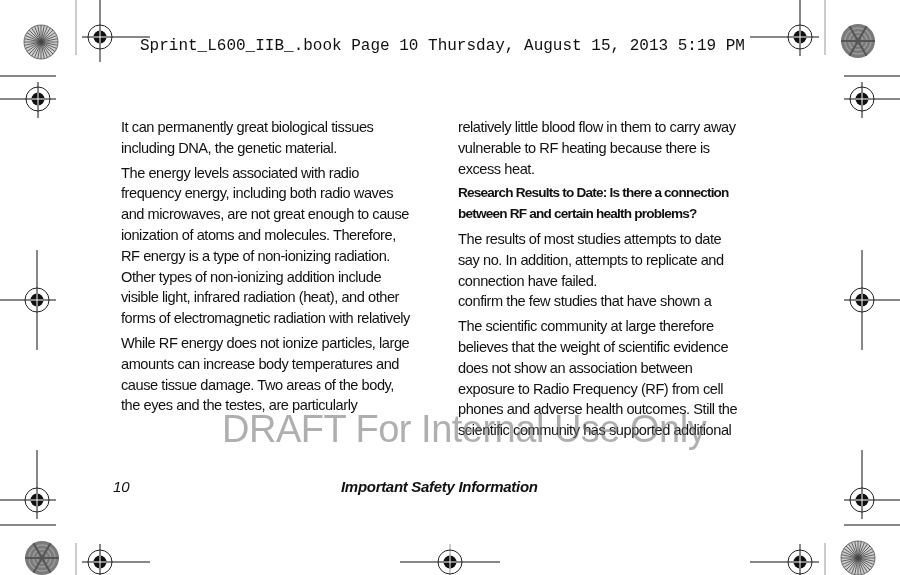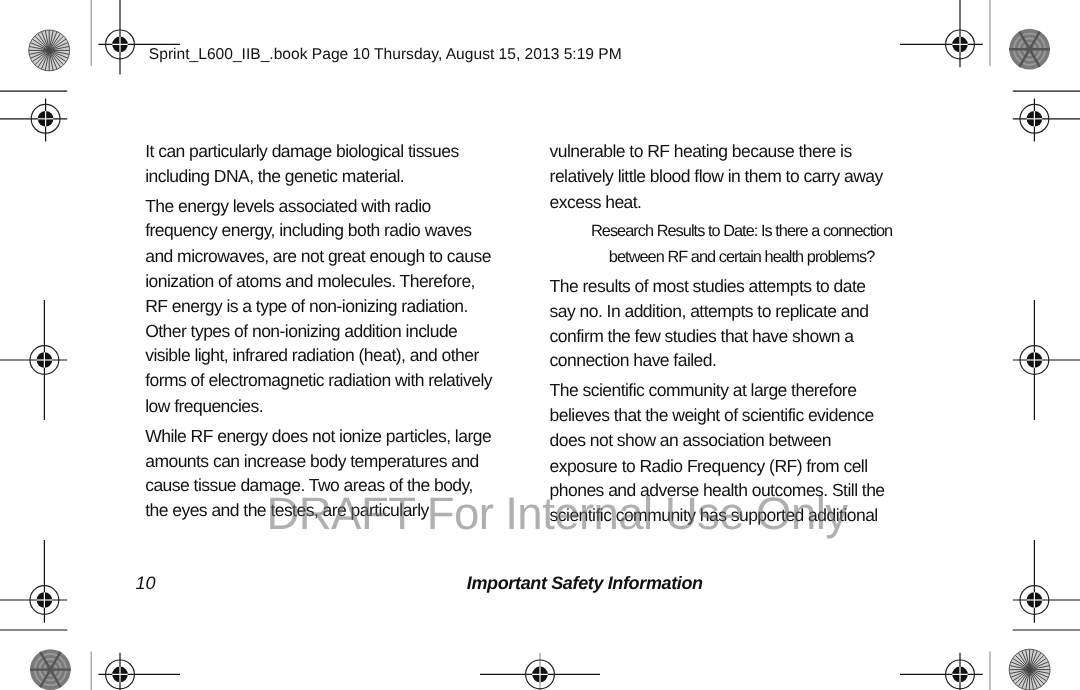--- a/index.html
+++ b/index.html
@@ -1,26 +1,26 @@
 <!DOCTYPE html>
 <html><head>
 <meta charset="utf-8">
 <style>
   html, body { margin:0; padding:0; }
   body { width:900px; height:575px; background:#ffffff; position:relative; overflow:hidden; font-family:"Liberation Sans", sans-serif; color:#111; }
   .abs { position:absolute; }
-  .slug { left:124px; top:37px; font-family:Liberation Sans, sans-serif; font-size:13px; color:#111; white-space:nowrap; }
+  .slug { left:140px; top:37px; font-family:Liberation Mono, monospace; font-size:16px; color:#111; white-space:nowrap; }
   .col { position:absolute; font-family:"Liberation Sans", sans-serif; font-size:14.6px; line-height:20.8px; letter-spacing:-0.45px; color:#111; }
   .col p { margin:0 0 4px 0; }
   .col .lines span { display:block; white-space:nowrap; }
   .col-left { left:121px; top:117px; width:320px; }
   .col-right { left:458px; top:117px; width:320px; }
-  .heading { font-weight:normal; font-size:13.6px; letter-spacing:-0.8px;text-align:center; }
+  .heading { font-weight:bold; font-size:13.6px; letter-spacing:-0.8px; }
   .footer-num { left:113px; top:478px; font-size:15px; font-weight:normal; font-style:italic; }
-  .footer-title { left:341px; top:478px; font-size:15px; font-weight:bold; font-style:italic; letter-spacing:-0.3px;margin-left:48px; }
+  .footer-title { left:341px; top:478px; font-size:15px; font-weight:bold; font-style:italic; letter-spacing:-0.3px; }
   .watermark { left:222px; top:408px; font-size:38px; color:rgba(110,110,110,0.55); letter-spacing:-0.5px; white-space:nowrap; pointer-events:none; }
   svg.marks { position:absolute; left:0; top:0; }
 </style>
 </head>
 <body>
 
 <svg class="marks" width="900" height="575">
   <defs>
     <g id="reg">
       <circle r="12" fill="none" stroke="#222" stroke-width="1"></circle>
@@ -113,57 +113,56 @@
   <line x1="825" y1="543" x2="825" y2="575" stroke="#999" stroke-width="1"></line>
   <line x1="750" y1="562" x2="819" y2="562" stroke="#111" stroke-width="1"></line>
   <line x1="800" y1="544" x2="800" y2="575" stroke="#111" stroke-width="1"></line>
   <use href="#reg" x="800" y="562"></use>
 </svg>
 
 <div class="abs slug">Sprint_L600_IIB_.book  Page 10  Thursday, August 15, 2013  5:19 PM</div>
 
 <div class="col col-left">
   <p class="lines">
-    <span>It can particularly damage biological tissues</span>
+    <span>It can permanently great biological tissues</span>
     <span>including DNA, the genetic material.</span>
   </p>
   <p class="lines">
     <span>The energy levels associated with radio</span>
     <span>frequency energy, including both radio waves</span>
     <span>and microwaves, are not great enough to cause</span>
     <span>ionization of atoms and molecules. Therefore,</span>
     <span>RF energy is a type of non-ionizing radiation.</span>
     <span>Other types of non-ionizing addition include</span>
     <span>visible light, infrared radiation (heat), and other</span>
     <span>forms of electromagnetic radiation with relatively</span>
-    <span>low frequencies.</span>
   </p>
   <p class="lines">
     <span>While RF energy does not ionize particles, large</span>
     <span>amounts can increase body temperatures and</span>
     <span>cause tissue damage. Two areas of the body,</span>
     <span>the eyes and the testes, are particularly</span>
   </p>
 </div>
 
 <div class="col col-right">
   <p class="lines">
+    <span>relatively little blood flow in them to carry away</span>
     <span>vulnerable to RF heating because there is</span>
-    <span>relatively little blood flow in them to carry away</span>
     <span>excess heat.</span>
   </p>
   <p class="lines heading">
     <span>Research Results to Date: Is there a connection</span>
     <span>between RF and certain health problems?</span>
   </p>
   <p class="lines">
     <span>The results of most studies attempts to date</span>
     <span>say no. In addition, attempts to replicate and</span>
+    <span>connection have failed.</span>
     <span>confirm the few studies that have shown a</span>
-    <span>connection have failed.</span>
   </p>
   <p class="lines">
     <span>The scientific community at large therefore</span>
     <span>believes that the weight of scientific evidence</span>
     <span>does not show an association between</span>
     <span>exposure to Radio Frequency (RF) from cell</span>
     <span>phones and adverse health outcomes. Still the</span>
     <span>scientific community has supported additional</span>
   </p>
 </div>

